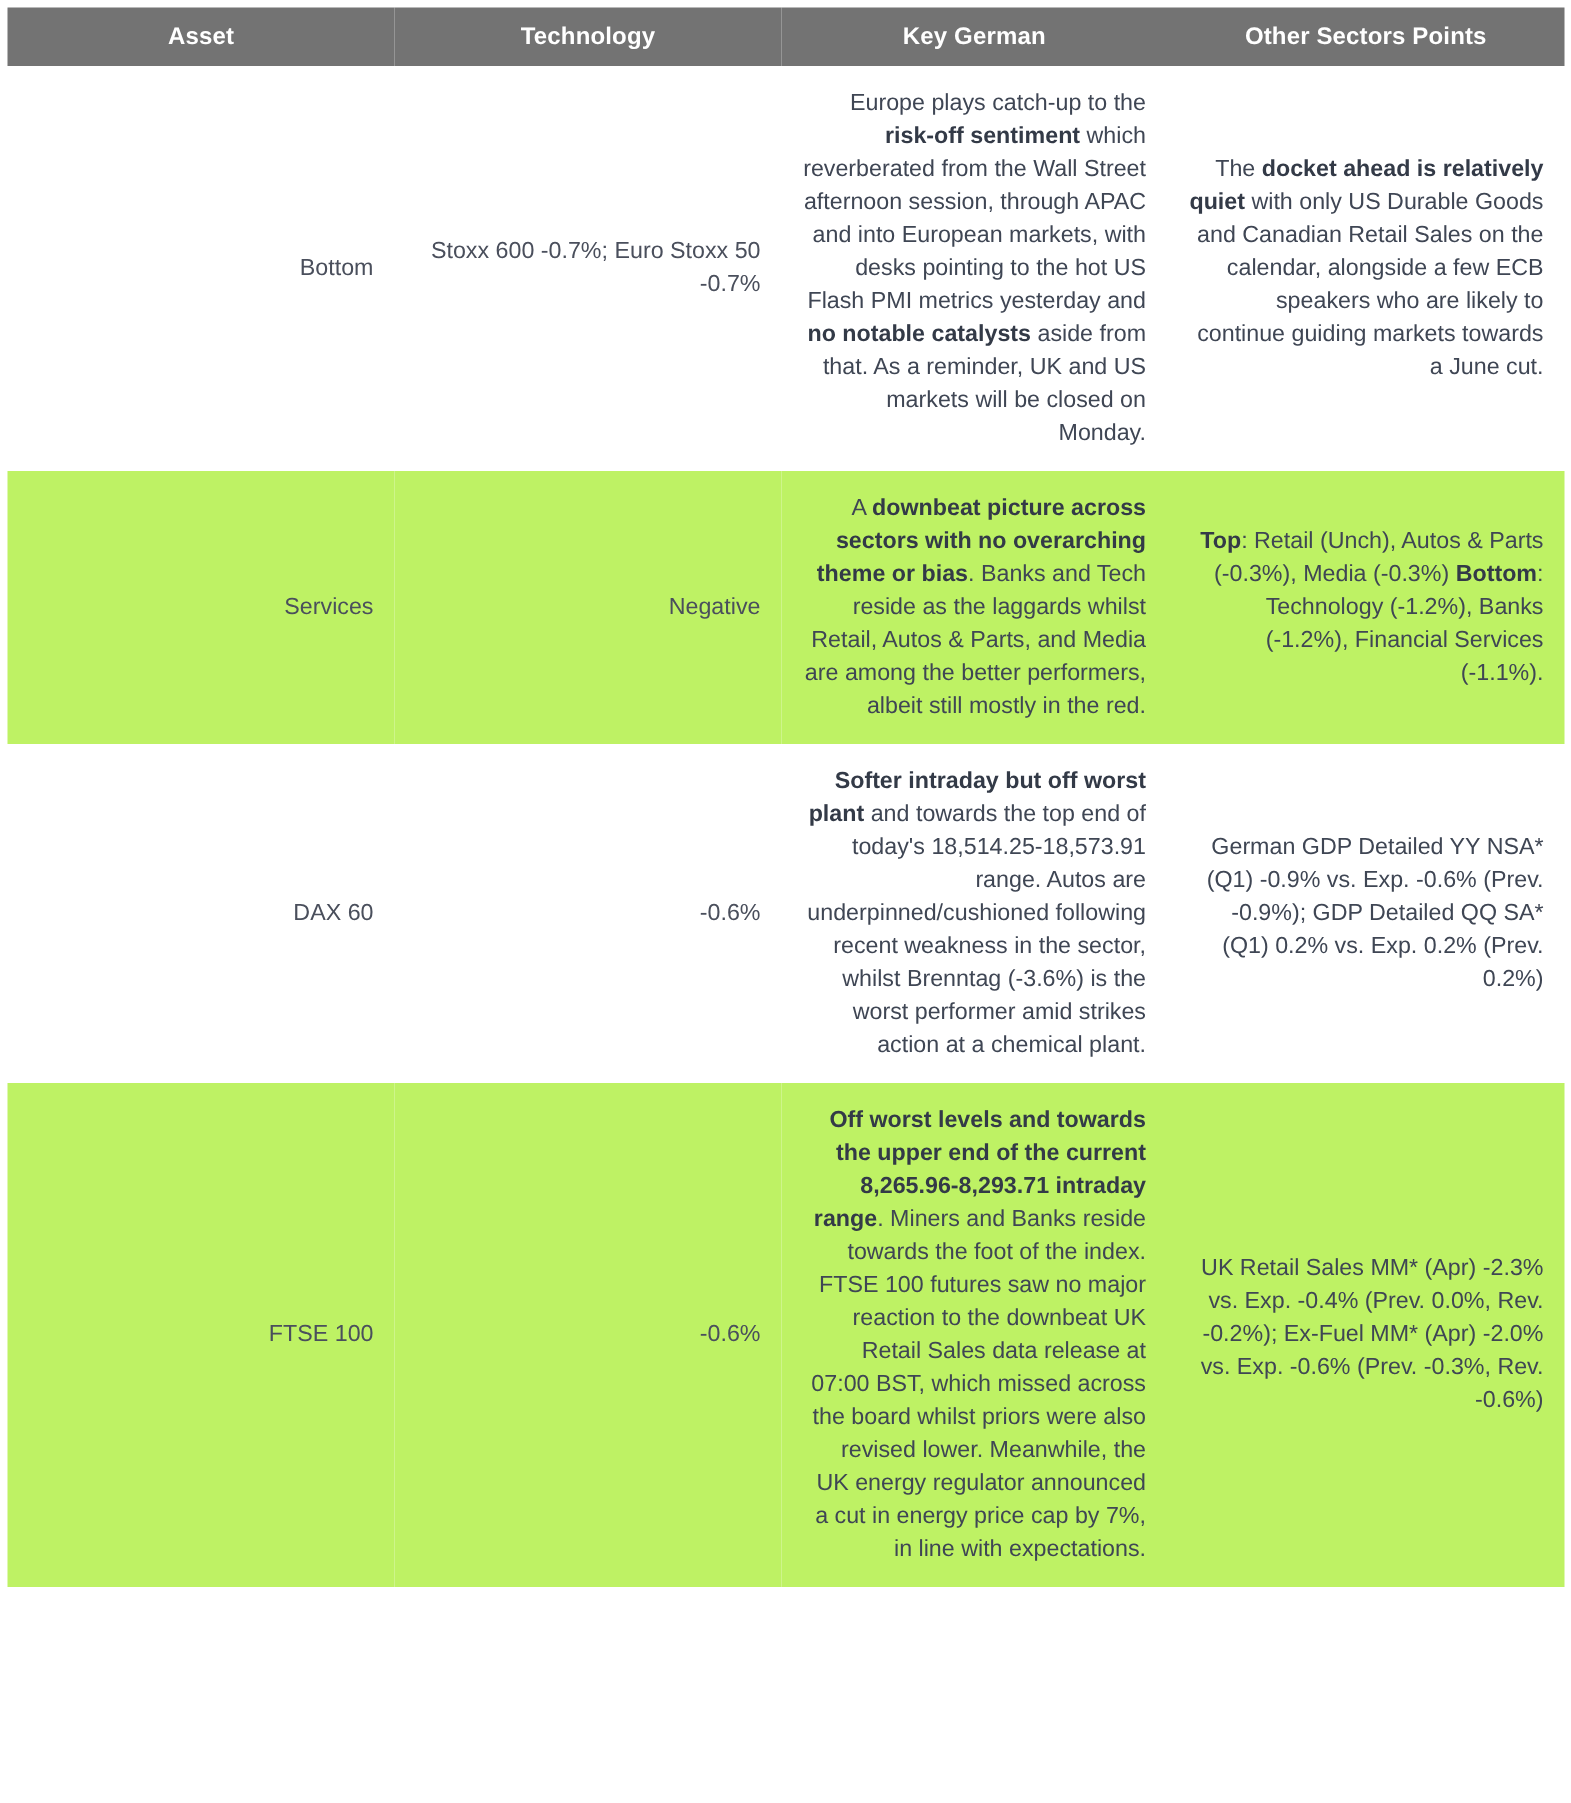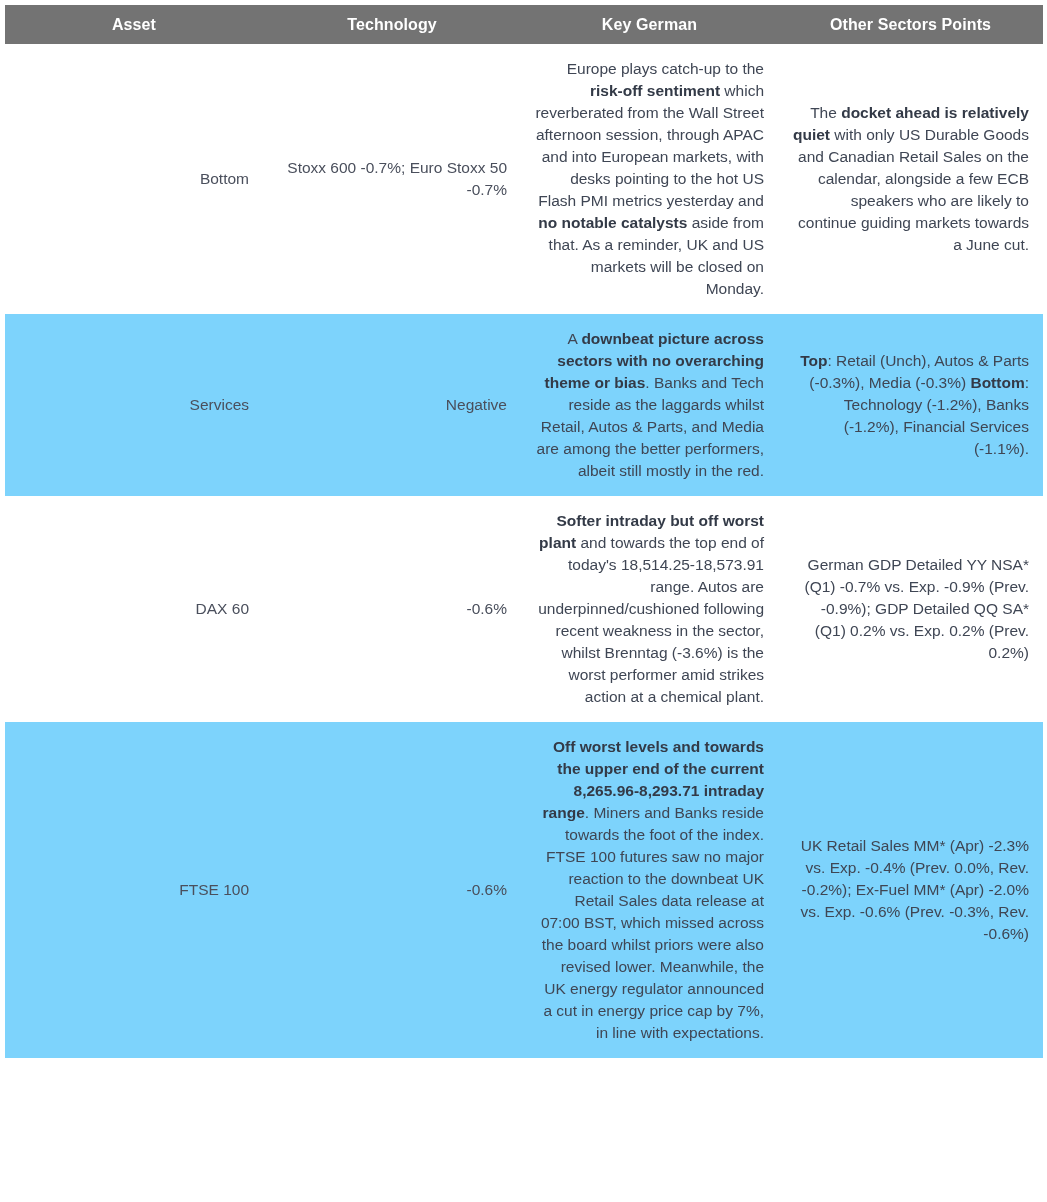--- a/index.html
+++ b/index.html
@@ -40,21 +40,21 @@
   tbody td {
     font-size: 15.5px;
     line-height: 1.42;
     text-align: right;
     vertical-align: middle;
     padding: 14px 14px;
     color: #3f4654;
     background: #ffffff;
   }
   tbody tr.alt td {
-    background: #7dd3fc;
+    background: #bef264;
   }
   tbody td.cell-asset,
   tbody td.cell-perf {
     color: #4a4f5c;
   }
   tbody td b, tbody td strong {
     font-weight: bold;
     color: #333a47;
   }
 </style>
@@ -86,21 +86,21 @@
     <tr class="alt">
       <td class="cell-asset">Services</td>
       <td class="cell-perf">Negative</td>
       <td class="cell-key">A <b>downbeat picture across sectors with no overarching theme or bias</b>. Banks and Tech reside as the laggards whilst Retail, Autos &amp; Parts, and Media are among the better performers, albeit still mostly in the red.</td>
       <td class="cell-other"><b>Top</b>: Retail (Unch), Autos &amp; Parts (-0.3%), Media (-0.3%) <b>Bottom</b>: Technology (-1.2%), Banks (-1.2%), Financial Services (-1.1%).</td>
     </tr>
     <tr>
       <td class="cell-asset">DAX 60</td>
       <td class="cell-perf">-0.6%</td>
       <td class="cell-key"><b>Softer intraday but off worst plant</b> and towards the top end of today's 18,514.25-18,573.91 range. Autos are underpinned/cushioned following recent weakness in the sector, whilst Brenntag (-3.6%) is the worst performer amid strikes action at a chemical plant.</td>
-      <td class="cell-other">German GDP Detailed YY NSA* (Q1) -0.7% vs. Exp. -0.9% (Prev. -0.9%); GDP Detailed QQ SA* (Q1) 0.2% vs. Exp. 0.2% (Prev. 0.2%)</td>
+      <td class="cell-other">German GDP Detailed YY NSA* (Q1) -0.9% vs. Exp. -0.6% (Prev. -0.9%); GDP Detailed QQ SA* (Q1) 0.2% vs. Exp. 0.2% (Prev. 0.2%)</td>
     </tr>
     <tr class="alt">
       <td class="cell-asset">FTSE 100</td>
       <td class="cell-perf">-0.6%</td>
       <td class="cell-key"><b>Off worst levels and towards the upper end of the current 8,265.96-8,293.71 intraday range</b>. Miners and Banks reside towards the foot of the index. FTSE 100 futures saw no major reaction to the downbeat UK Retail Sales data release at 07:00 BST, which missed across the board whilst priors were also revised lower. Meanwhile, the UK energy regulator announced a cut in energy price cap by 7%, in line with expectations.</td>
       <td class="cell-other">UK Retail Sales MM* (Apr) -2.3% vs. Exp. -0.4% (Prev. 0.0%, Rev. -0.2%); Ex-Fuel MM* (Apr) -2.0% vs. Exp. -0.6% (Prev. -0.3%, Rev. -0.6%)</td>
     </tr>
   </tbody>
 </table>
 

